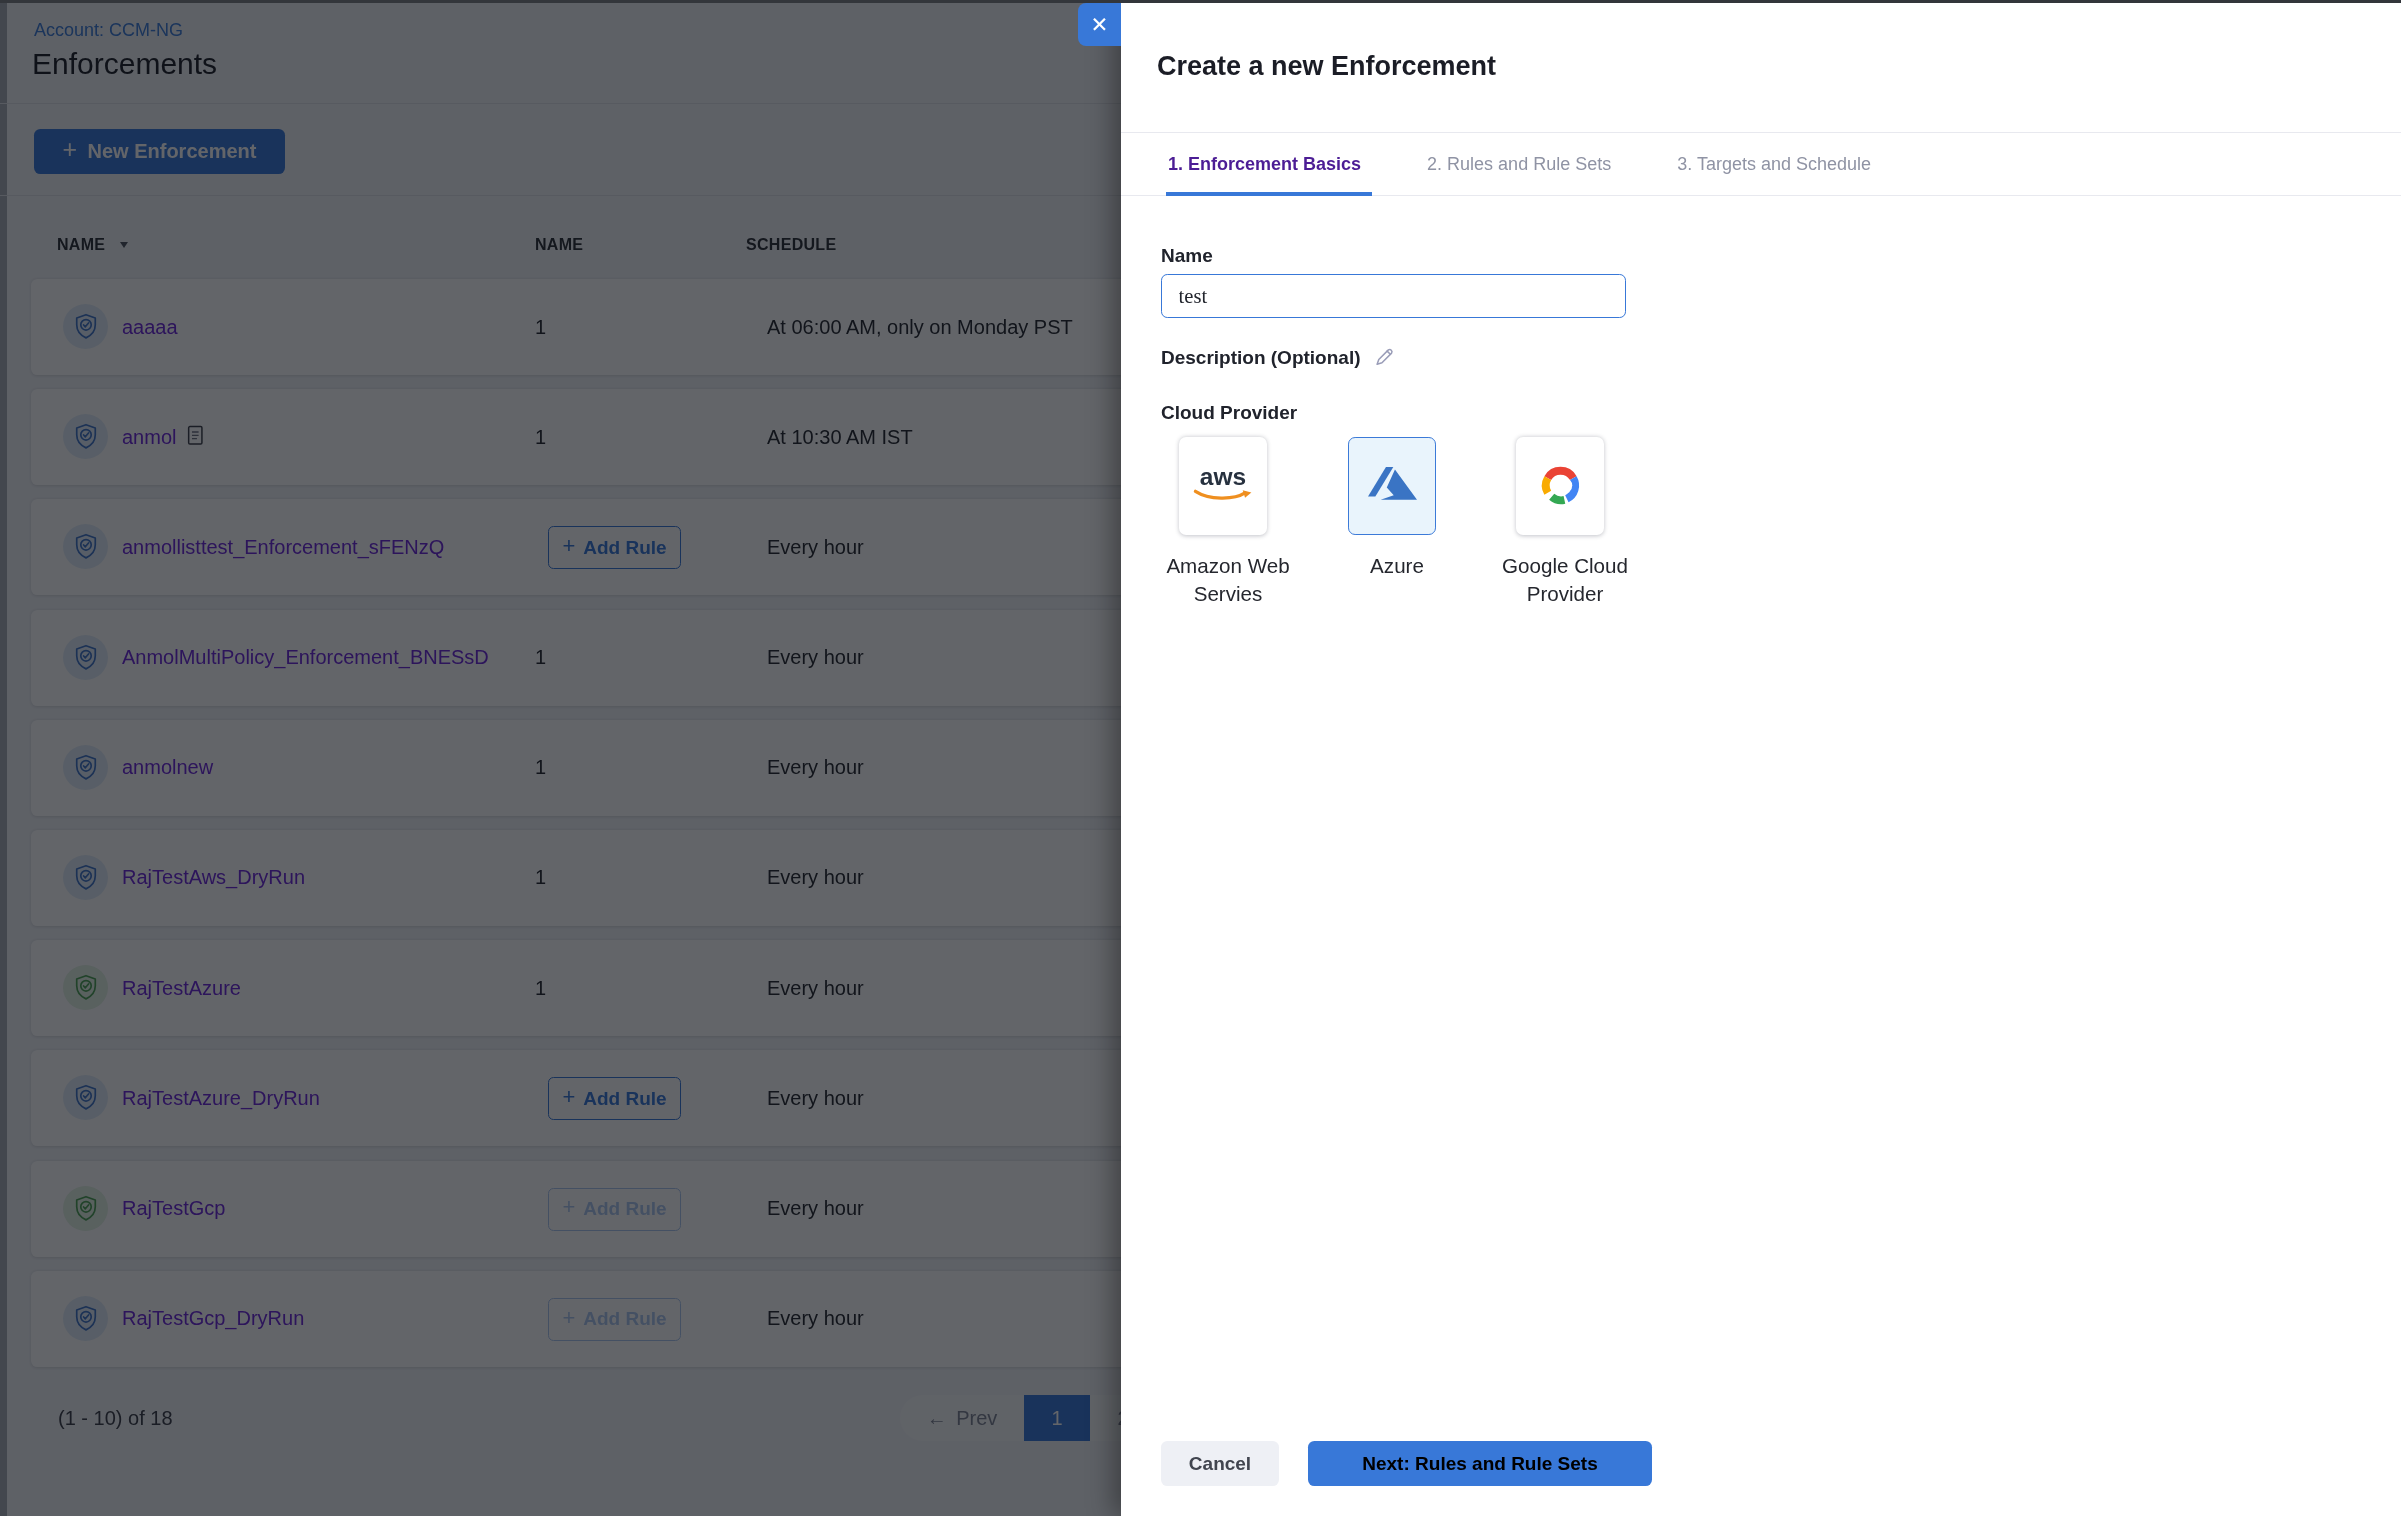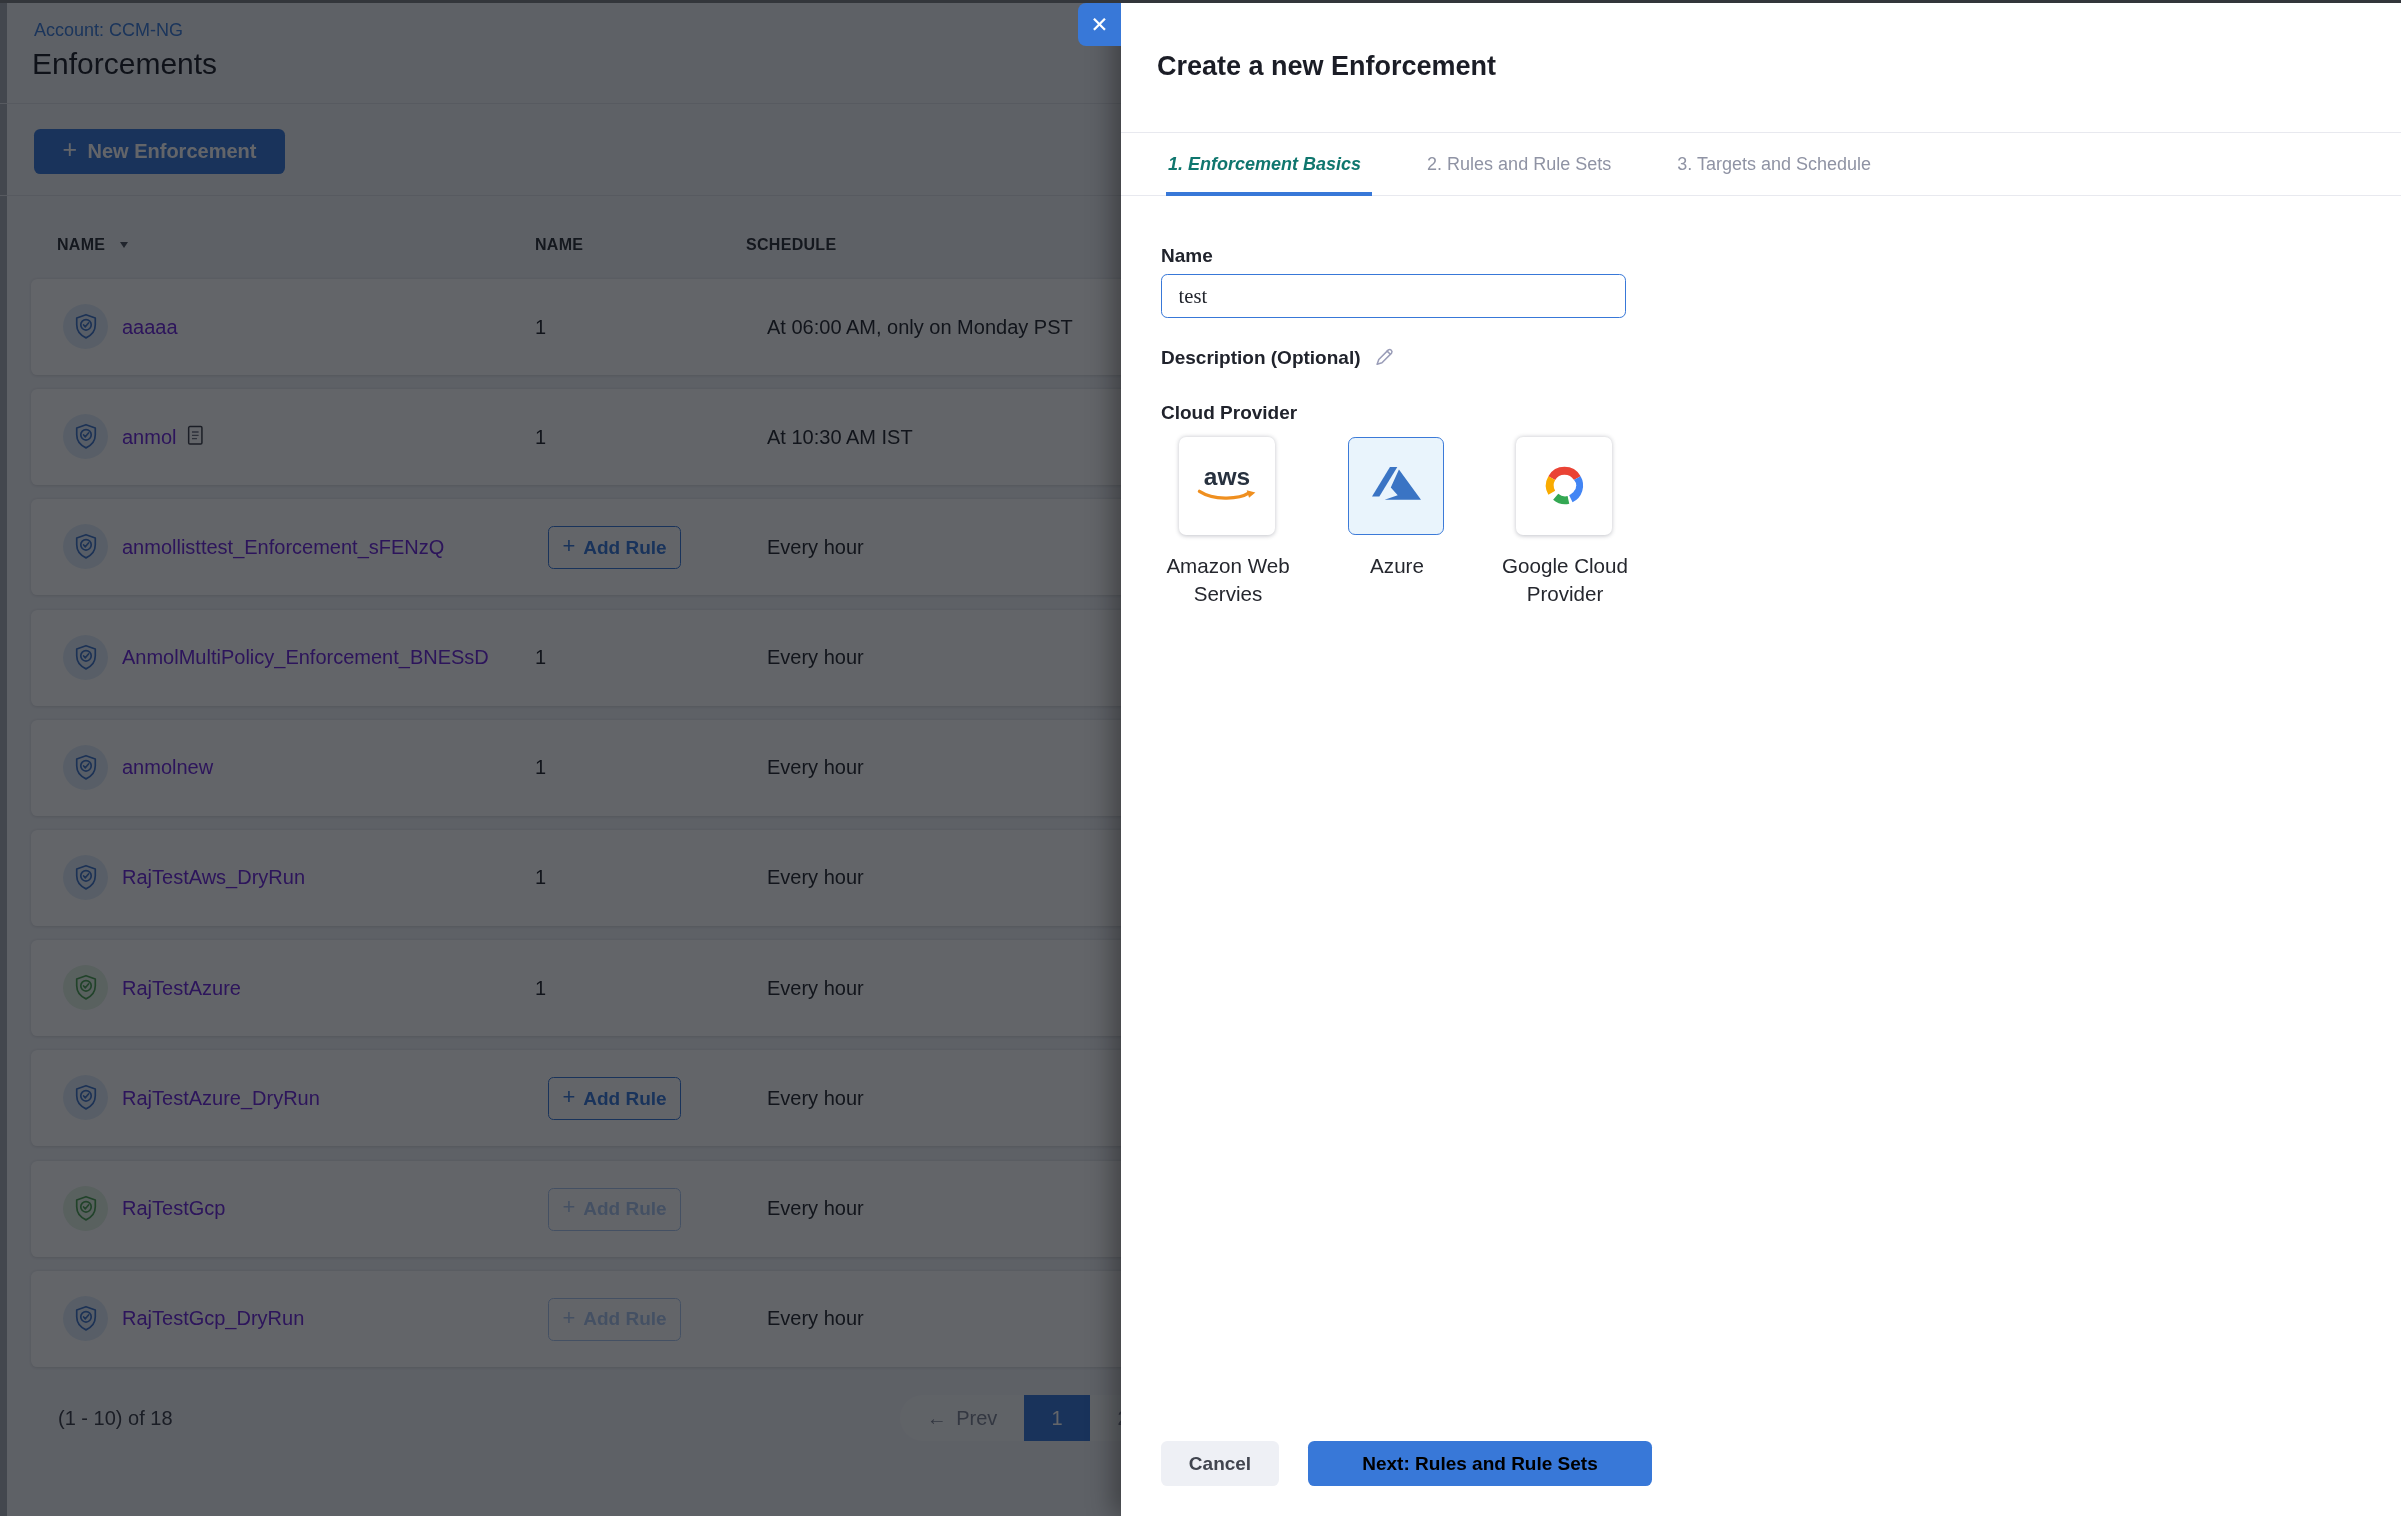--- a/index.html
+++ b/index.html
@@ -42,31 +42,31 @@
 
   
   .backdrop { position:absolute; inset:0; background:rgba(8,11,18,.63); z-index:5; }
 
   
   .drawer { position:absolute; left:1121px; top:0; width:1281px; height:1516px; background:#fff; z-index:10; box-shadow:-8px 0 24px rgba(0,0,0,.35); }
   .drawer-close { position:absolute; left:-43px; top:3.2px; width:43px; height:43px; background:#3878d8; border:none; border-radius:8px 0 0 8px; color:#fff; font-size:21.3px; display:flex; align-items:center; justify-content:center; cursor:pointer; font-family:inherit; }
   .drawer-title { position:absolute; left:36px; top:51px; font-size:27px; font-weight:bold; color:#1b1d26; }
   .tabbar { position:absolute; left:0; top:132px; width:100%; height:64px; border-top:0.8px solid #e8e9ef; border-bottom:0.8px solid #e8e9ef; display:flex; align-items:center; padding-left:47px; gap:66px; }
   .tab { position:relative; font-size:18px; color:#8f93a4; height:100%; display:flex; align-items:center; cursor:pointer; }
-  .tab.active { color:#0f766e; font-weight:bold;font-style:italic; }
+  .tab.active { color:#4c1d95; font-weight:bold; }
   .tab.active::after { content:""; position:absolute; left:-2.4px; right:-11px; bottom:-0.8px; height:4px; background:#3878d8; }
 
   .form-label { position:absolute; font-size:19px; font-weight:600; color:#20232c; }
   .lbl-name { left:40px; top:245px; }
   .name-input { position:absolute; left:40px; top:274px; width:465px; height:44px; border:1.6px solid #3878d8; border-radius:6.3px; font-size:20.6px; color:#22252d; padding:0 16.6px; font-family:Liberation Serif, serif; outline:none; background:#fff; }
   .desc-row { position:absolute; left:40px; top:346px; display:flex; align-items:center; gap:13.4px; }
   .desc-row .form-label { position:static; }
   .lbl-cloud { left:40px; top:402px; }
 
-  .card { position:absolute; top:437px; width:96px; height:98px; background:#fff; border-radius:7.1px; box-shadow:0 0.8px 4.7px rgba(35,40,60,.28); display:flex; align-items:center; justify-content:center; cursor:pointer; }
+  .card { position:absolute; top:437px; width:88px; height:98px; background:#fff; border-radius:7.1px; box-shadow:0 0.8px 4.7px rgba(35,40,60,.28); display:flex; align-items:center; justify-content:center; cursor:pointer; }
   .card.pos-0 { left:58px; } .card.pos-1 { left:227px; } .card.pos-2 { left:395px; }
   .card.selected { background:#e9f4fc; border:1.6px solid #3b7ad8; box-shadow:none; }
   .card-label { position:absolute; top:552px; width:150px; text-align:center; font-size:20.6px; line-height:28px; color:#25272e; }
   .card-label.pos-0 { left:32px; } .card-label.pos-1 { left:201px; } .card-label.pos-2 { left:369px; }
   .aws-logo { display:flex; flex-direction:column; align-items:center; margin-top:-4.7px; }
   .aws-word { font-size:24.5px; font-weight:bold; color:#27313f; line-height:24px; }
 
   .btn-cancel { position:absolute; left:40px; top:1441px; width:118px; height:45px; background:#eef0f5; border:none; border-radius:6.3px; font-size:19px; font-weight:bold; color:#41454f; font-family:inherit; cursor:pointer; }
   .btn-next { position:absolute; left:187px; top:1441px; width:344px; height:45px; background:#3878d8; border:none; border-radius:6.3px; font-size:19px; font-weight:bold; color:#000000; font-family:inherit; cursor:pointer; }
 

